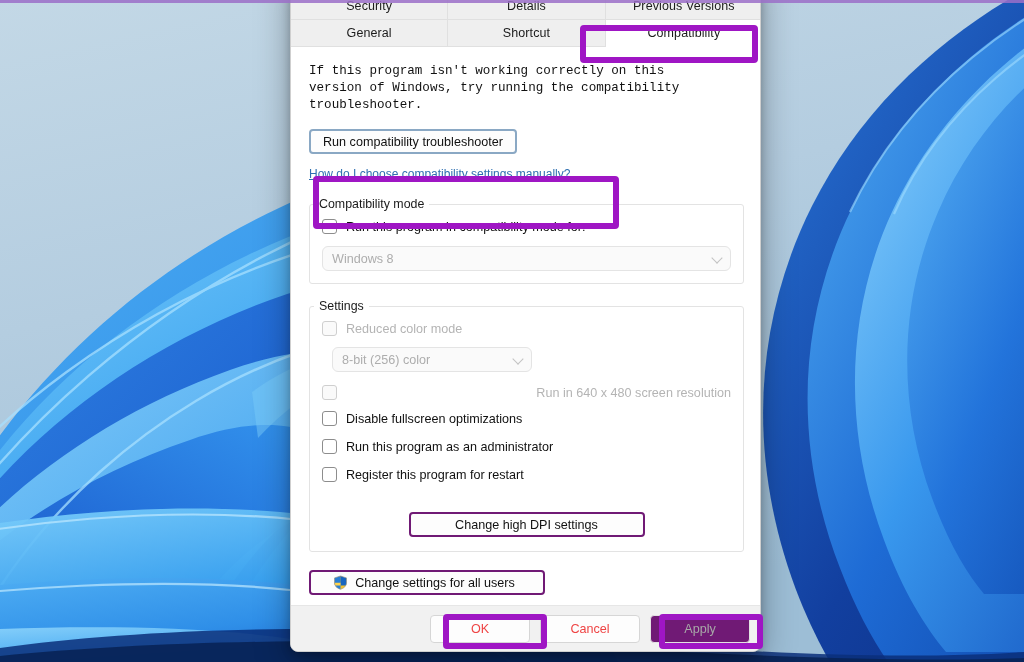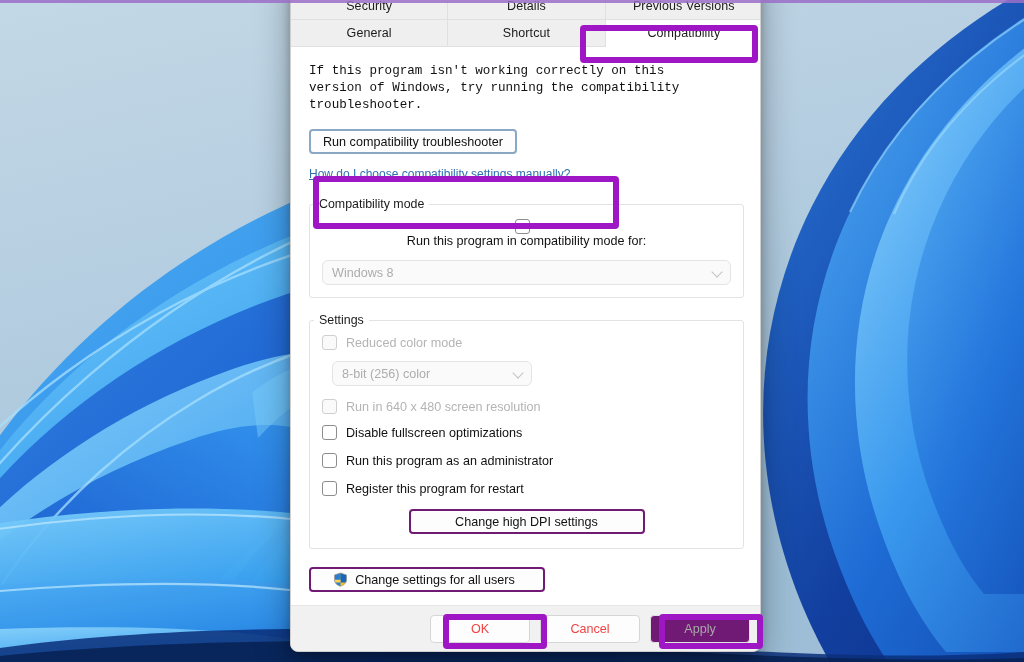--- a/index.html
+++ b/index.html
@@ -140,21 +140,21 @@
     cursor: default;
   }
   .combo .chev {
     position: absolute; right: 9px; top: 50%;
     width: 8px; height: 8px; margin-top: -5px;
     border-right: 1.4px solid #c3c3c3;
     border-bottom: 1.4px solid #c3c3c3;
     transform: rotate(45deg);
   }
 
-  .dpi-btn-wrap { display: flex; justify-content: center; margin-top: 13px; }
+  .dpi-btn-wrap { display: flex; justify-content: center; margin-top: 30px; }
   .dpi-btn { width: 236px; }
 
   .allusers-wrap { margin-top: 18px; }
   .allusers-btn { width: 236px; position: relative; padding-left: 6px; }
   .shield {
     width: 15px; height: 15px; margin-right: 7px; flex: 0 0 15px;
   }
 
   
   .cmdbar {
@@ -326,21 +326,21 @@
       <button class="btn accentborder">Run compatibility troubleshooter</button>
 
       <div>
         <a class="link">How do I choose compatibility settings manually?</a>
       </div>
 
       
       <div class="group" style="margin-top:22px;">
         <div class="group-title">Compatibility mode</div>
 
-        <div class="row" style="margin-bottom:12px;flex-direction:column;">
+        <div class="row" style="margin-bottom:12px;">
           <div class="cb"></div>
           <span class="cb-label">Run this program in compatibility mode for:</span>
         </div>
 
         <div class="combo">
           <span>Windows 8</span>
           <span class="chev"></span>
         </div>
       </div>
 
@@ -351,21 +351,21 @@
         <div class="row" style="margin-bottom:11px;">
           <div class="cb dim"></div>
           <span class="cb-label dim">Reduced color mode</span>
         </div>
 
         <div class="combo" style="width:200px;margin:0 0 13px 10px;">
           <span>8-bit (256) color</span>
           <span class="chev"></span>
         </div>
 
-        <div class="row" style="margin-bottom:11px;">
+        <div class="row" style="margin-bottom:11px;justify-content:space-between;">
           <div class="cb dim"></div>
           <span class="cb-label dim">Run in 640 x 480 screen resolution</span>
         </div>
 
         <div class="row" style="margin-bottom:13px;">
           <div class="cb"></div>
           <span class="cb-label">Disable fullscreen optimizations</span>
         </div>
 
         <div class="row" style="margin-bottom:13px;">

